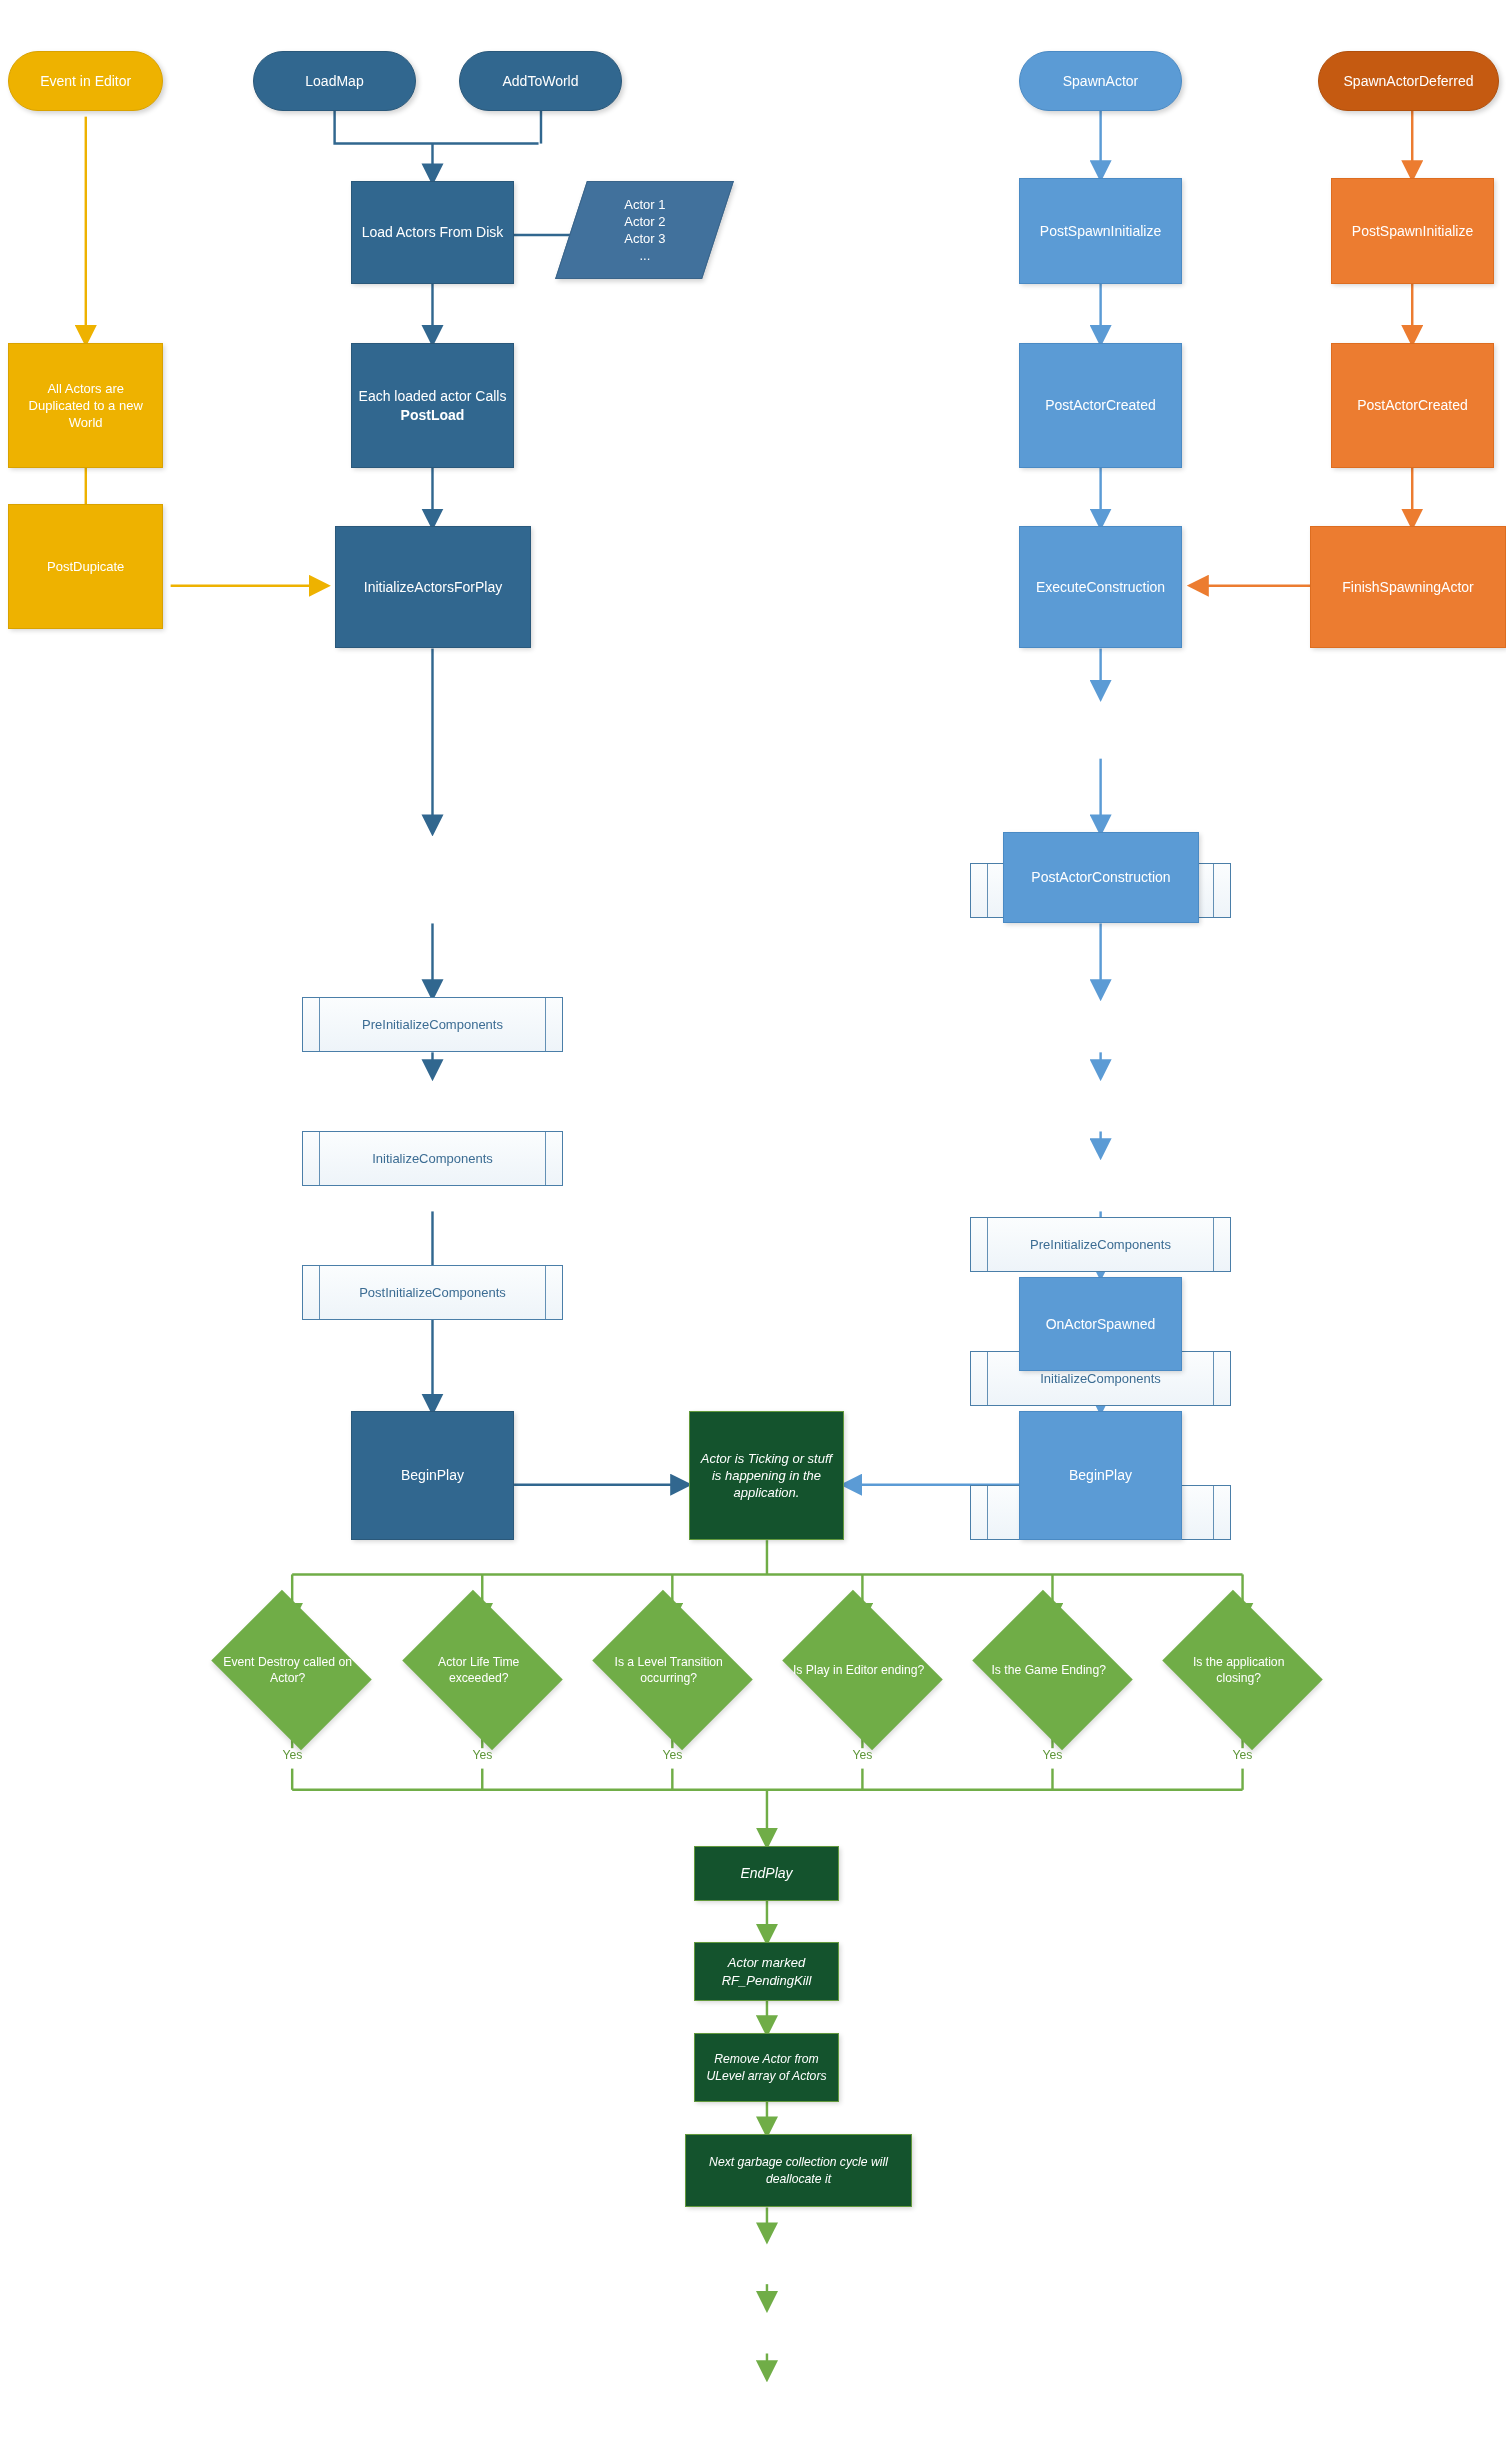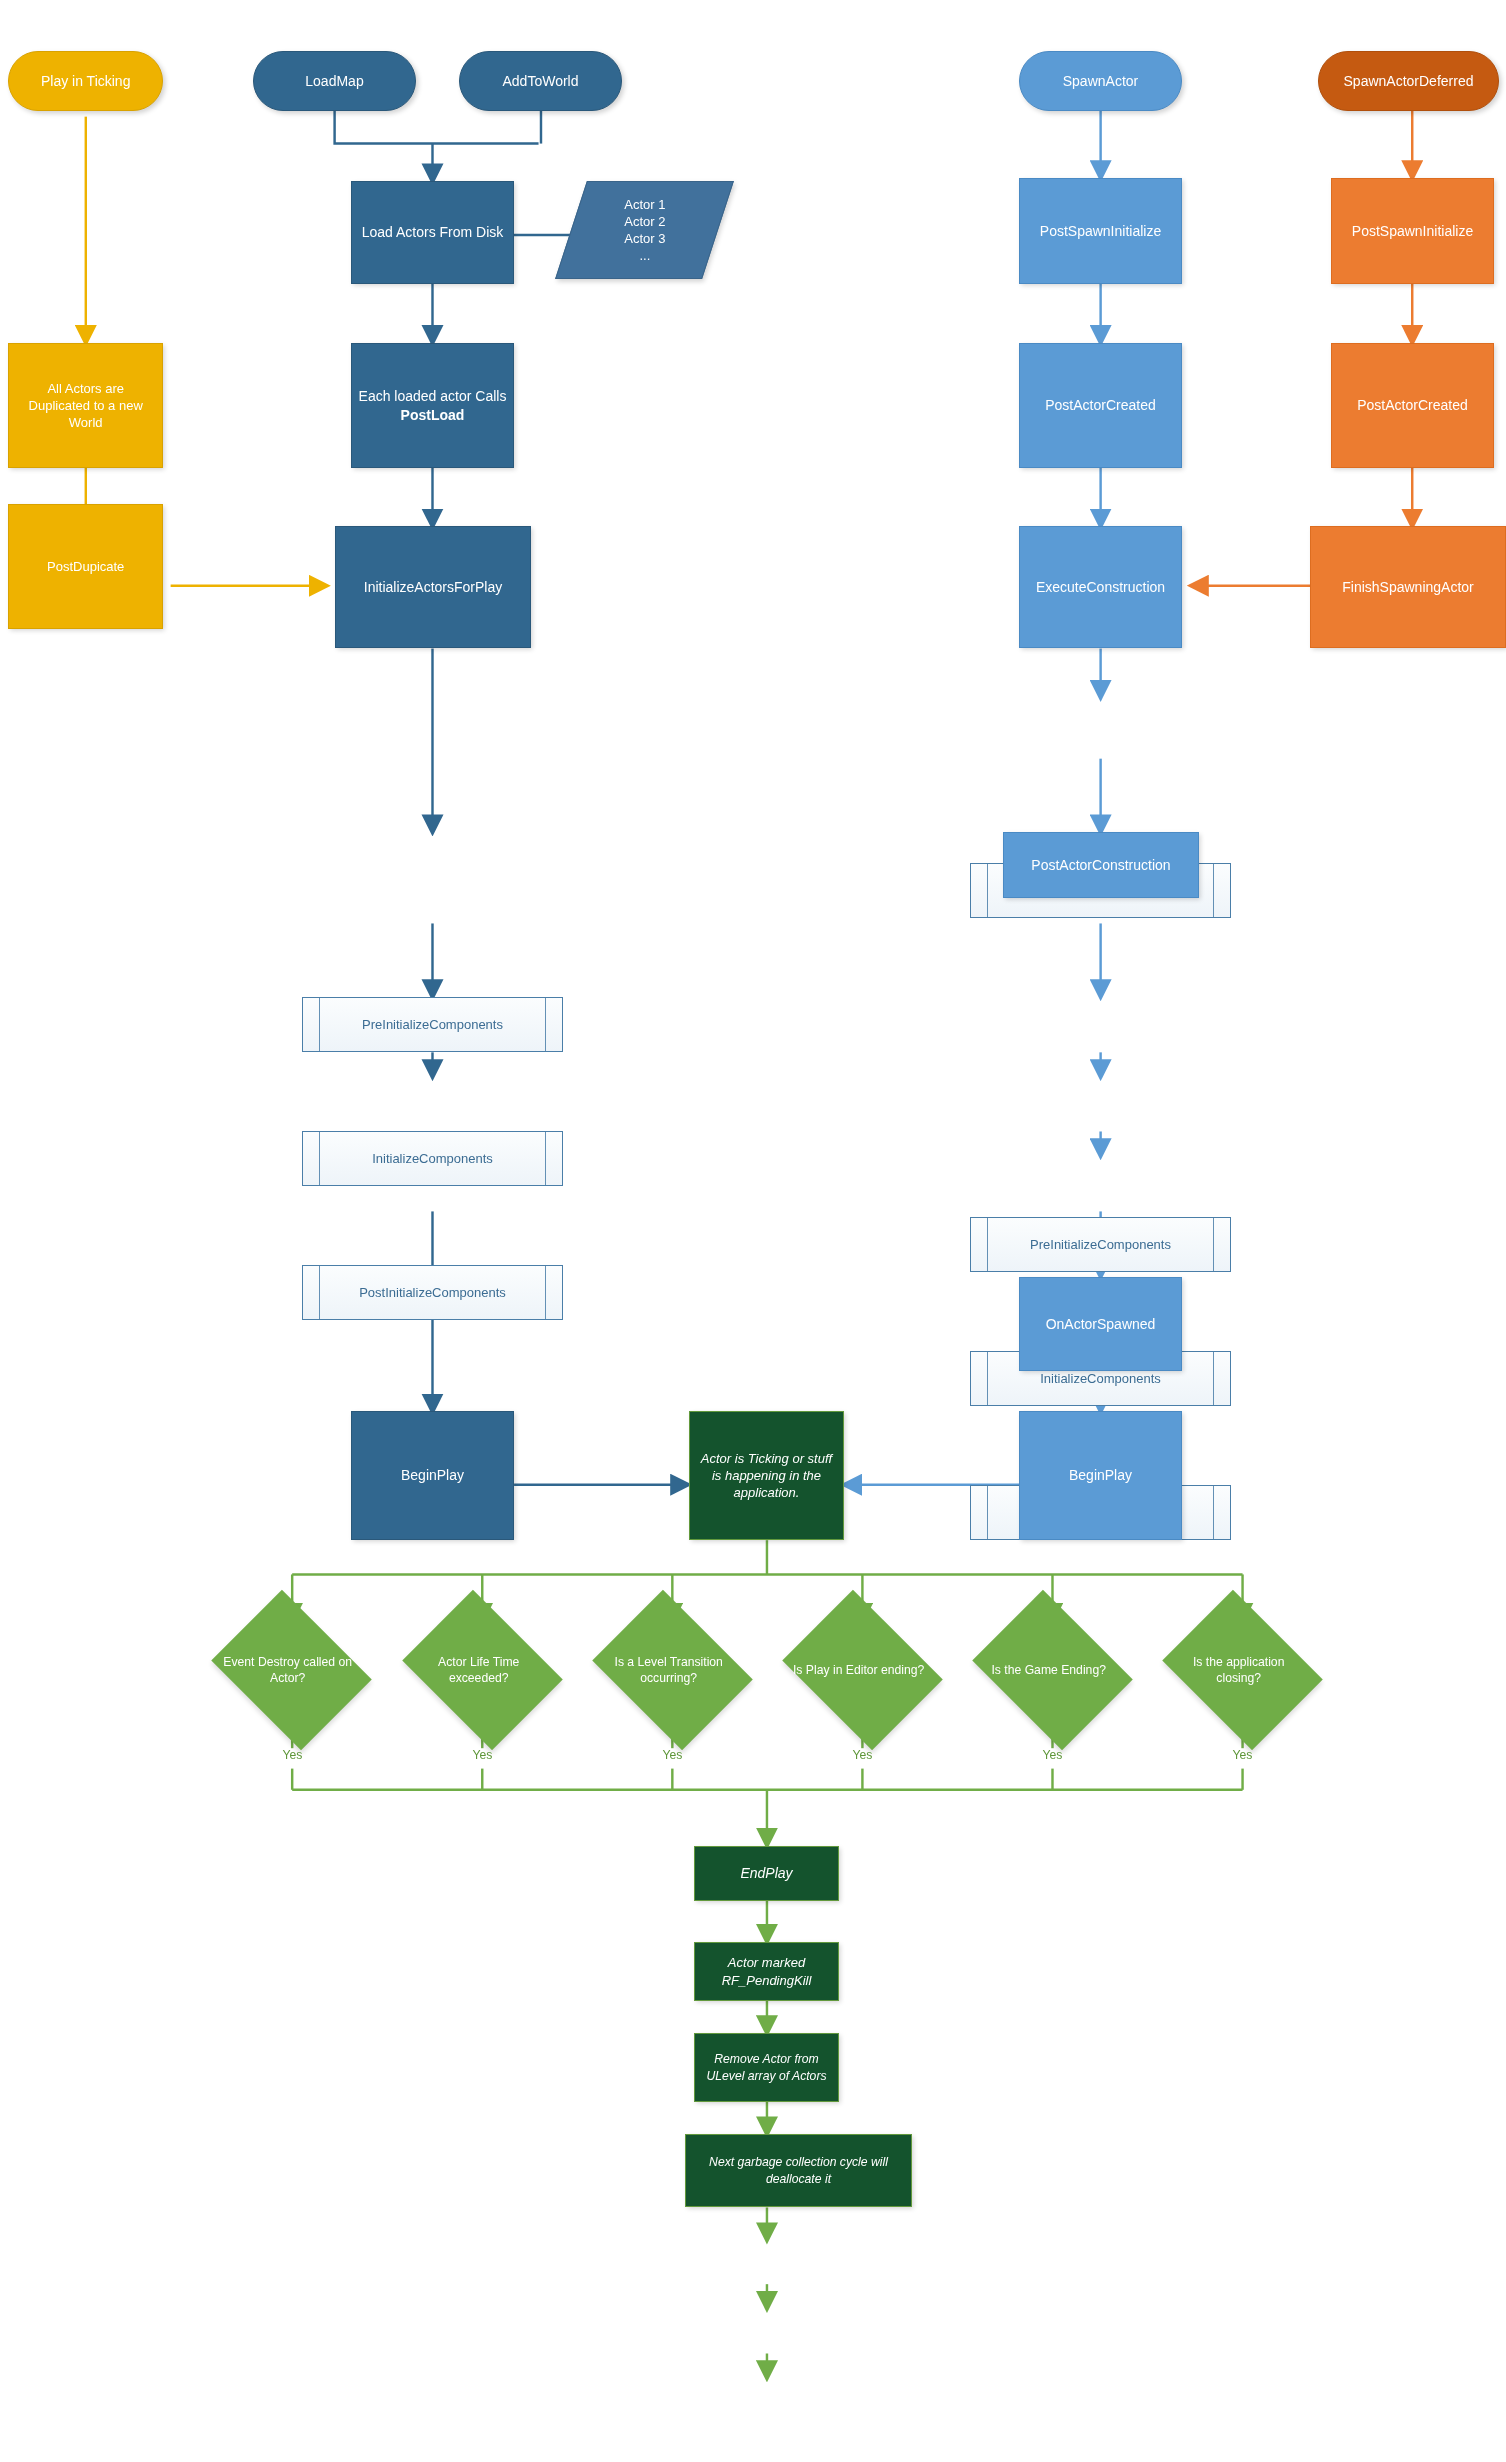--- a/index.html
+++ b/index.html
@@ -204,21 +204,21 @@
       <path d="M940,2330 L940,2380" stroke="#70ad47" marker-end="url(#ar-green)"></path>
       <path d="M940,2452 L940,2492" stroke="#70ad47" marker-end="url(#ar-green)"></path>
       <path d="M940,2576 L940,2616" stroke="#70ad47" marker-end="url(#ar-green)"></path>
       <path d="M940,2706 L940,2746" stroke="#70ad47" marker-end="url(#ar-green)"></path>
       <path d="M940,2800 L940,2830" stroke="#70ad47" marker-end="url(#ar-green)"></path>
       <path d="M940,2885 L940,2915" stroke="#70ad47" marker-end="url(#ar-green)"></path>
     </g>
   </svg>
 
   <div class="node pill c-yellow f17" style="left:8.2px;top:51px;width:155px;height:60px;">
-    <span class="lbl">Play in Ticking</span>
+    <span class="lbl">Event in Editor</span>
   </div>
 
   <div class="node c-yellow f16" style="left:8.2px;top:343px;width:155px;height:125px;">
     <span class="lbl">All Actors are Duplicated to a new World</span>
   </div>
 
   <div class="node c-yellow f16" style="left:8.2px;top:504px;width:155px;height:125px;">
     <span class="lbl">PostDupicate</span>
   </div>
 
@@ -283,21 +283,21 @@
   </div>
 
   <div class="node c-midblue f17" style="left:1019px;top:526px;width:163px;height:122px;">
     <span class="lbl">ExecuteConstruction</span>
   </div>
 
   <div class="node proc b-blue f16" style="left:970px;top:698px;width:261px;height:55px;">
     <span class="lbl">OnConstruction</span>
   </div>
 
-  <div class="node c-midblue f17" style="left:1003px;top:832px;width:196px;height:66px;">
+  <div class="node c-midblue f17" style="left:1003px;top:832px;width:196px;height:91px;">
     <span class="lbl">PostActorConstruction</span>
   </div>
 
   <div class="node proc b-blue f16" style="left:970px;top:997px;width:261px;height:55px;">
     <span class="lbl">PreInitializeComponents</span>
   </div>
 
   <div class="node proc b-blue f16" style="left:970px;top:1076px;width:261px;height:55px;">
     <span class="lbl">InitializeComponents</span>
   </div>

